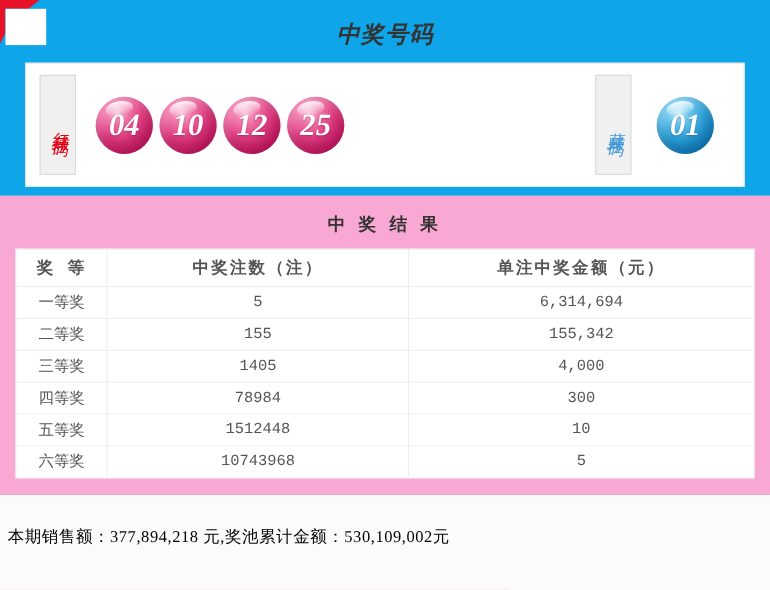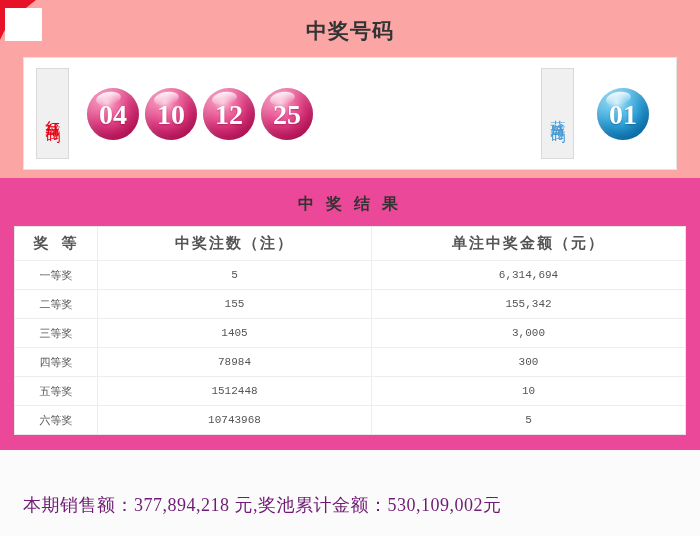--- a/index.html
+++ b/index.html
@@ -11,21 +11,21 @@
   .page{width:700px;height:536px;position:relative;}
 
   
   .corner-white{position:absolute;top:8px;left:5px;width:37px;height:33px;background:#fff;}
   .corner-top{position:absolute;top:0;left:0;width:36px;height:8px;background:#e81228;
     clip-path:polygon(0 0,100% 0,72% 100%,0 100%);}
   .corner-left{position:absolute;top:0;left:0;width:5px;height:40px;background:#e81228;
     clip-path:polygon(0 0,100% 0,100% 74%,0 100%);}
 
   
-  .top-section{height:178px;background:#fca5a5;}
+  .top-section{height:178px;background:#0ea5e9;font-style:italic;}
   .page-title{margin:0;padding-top:17px;height:31px;text-align:center;
     font-size:21px;font-weight:bold;color:#333;letter-spacing:1px;}
   .ball-panel{
     margin:9px auto 0;width:654px;height:113px;background:#fff;
     border:1px solid #e4e4e4;box-sizing:border-box;
     display:flex;align-items:center;justify-content:space-between;
     padding:0 27px 0 12px;
     gap:12px;
   }
   .group{display:flex;align-items:center;}
@@ -60,42 +60,42 @@
     background:linear-gradient(rgba(255,255,255,.9),rgba(255,255,255,0));
     transform:rotate(-10deg);
   }
   .ball::after{
     content:"";position:absolute;left:1px;right:1px;bottom:-8px;height:12px;border-radius:50%;z-index:-1;
   }
   .ball.red::after{background:radial-gradient(ellipse at center, rgba(210,50,115,.30) 0%, rgba(210,50,115,0) 70%);}
   .ball.blue::after{background:radial-gradient(ellipse at center, rgba(30,130,190,.30) 0%, rgba(30,130,190,0) 70%);}
 
   
-  .results-section{background:#ec4899;padding-bottom:15px;}
+  .results-section{background:#f9a8d4;padding-bottom:15px;}
   .results-title{margin:0;padding-top:16px;height:32px;text-align:center;
     font-size:16px;font-weight:bold;color:#333;letter-spacing:4px;}
   .tbl{
     width:672px;margin:0 auto;background:#fff;border:1px solid #e6e6e6;box-sizing:border-box;
     display:grid;grid-template-columns:83px 274px 1fr;
   }
   .row{display:contents;}
   .th,.td{
     display:flex;align-items:center;justify-content:center;
     border-bottom:1px solid #ededed;border-right:1px solid #ededed;
     background:#fff;
     font-family:Liberation Mono, monospace;
   }
   .row > :nth-child(3){border-right:none;}
   .row:last-child > .td{border-bottom:none;}
   .th{height:33px;font-size:15px;font-weight:bold;color:#555;letter-spacing:2px;}
-  .td{height:28px;font-size:11px;color:#555;}
+  .td{height:28px;font-size:14px;color:#555;}
 
   
   .footer{background:#fbfbfb;height:107px;padding:24px 0 0 7px;box-sizing:border-box;}
-  .footer p{margin:16px;font-size:18px;color:#701a75;line-height:30px;letter-spacing:.5px;}
+  .footer p{margin:0;font-size:15px;color:#000000;line-height:30px;letter-spacing:.5px;}
 </style>
 </head>
 <body>
 
 <div class="page">
 
   <div>
     <div class="corner-white"></div>
     <div class="corner-top"></div>
     <div class="corner-left"></div>
@@ -121,21 +121,21 @@
       </div>
     </div>
   </div>
 
   <div class="results-section">
     <h2 class="results-title">中 奖 结 果</h2>
     <div class="tbl">
         <div class="row"><div class="th">奖 等</div><div class="th">中奖注数（注）</div><div class="th">单注中奖金额（元）</div></div>
         <div class="row"><div class="td">一等奖</div><div class="td">5</div><div class="td">6,314,694</div></div>
         <div class="row"><div class="td">二等奖</div><div class="td">155</div><div class="td">155,342</div></div>
-        <div class="row"><div class="td">三等奖</div><div class="td">1405</div><div class="td">3,000</div></div>
+        <div class="row"><div class="td">三等奖</div><div class="td">1405</div><div class="td">4,000</div></div>
         <div class="row"><div class="td">四等奖</div><div class="td">78984</div><div class="td">300</div></div>
         <div class="row"><div class="td">五等奖</div><div class="td">1512448</div><div class="td">10</div></div>
         <div class="row"><div class="td">六等奖</div><div class="td">10743968</div><div class="td">5</div></div>
       </div>
   </div>
 
   <div class="footer">
     <p>本期销售额：377,894,218 元,奖池累计金额：530,109,002元</p>
   </div>
 

